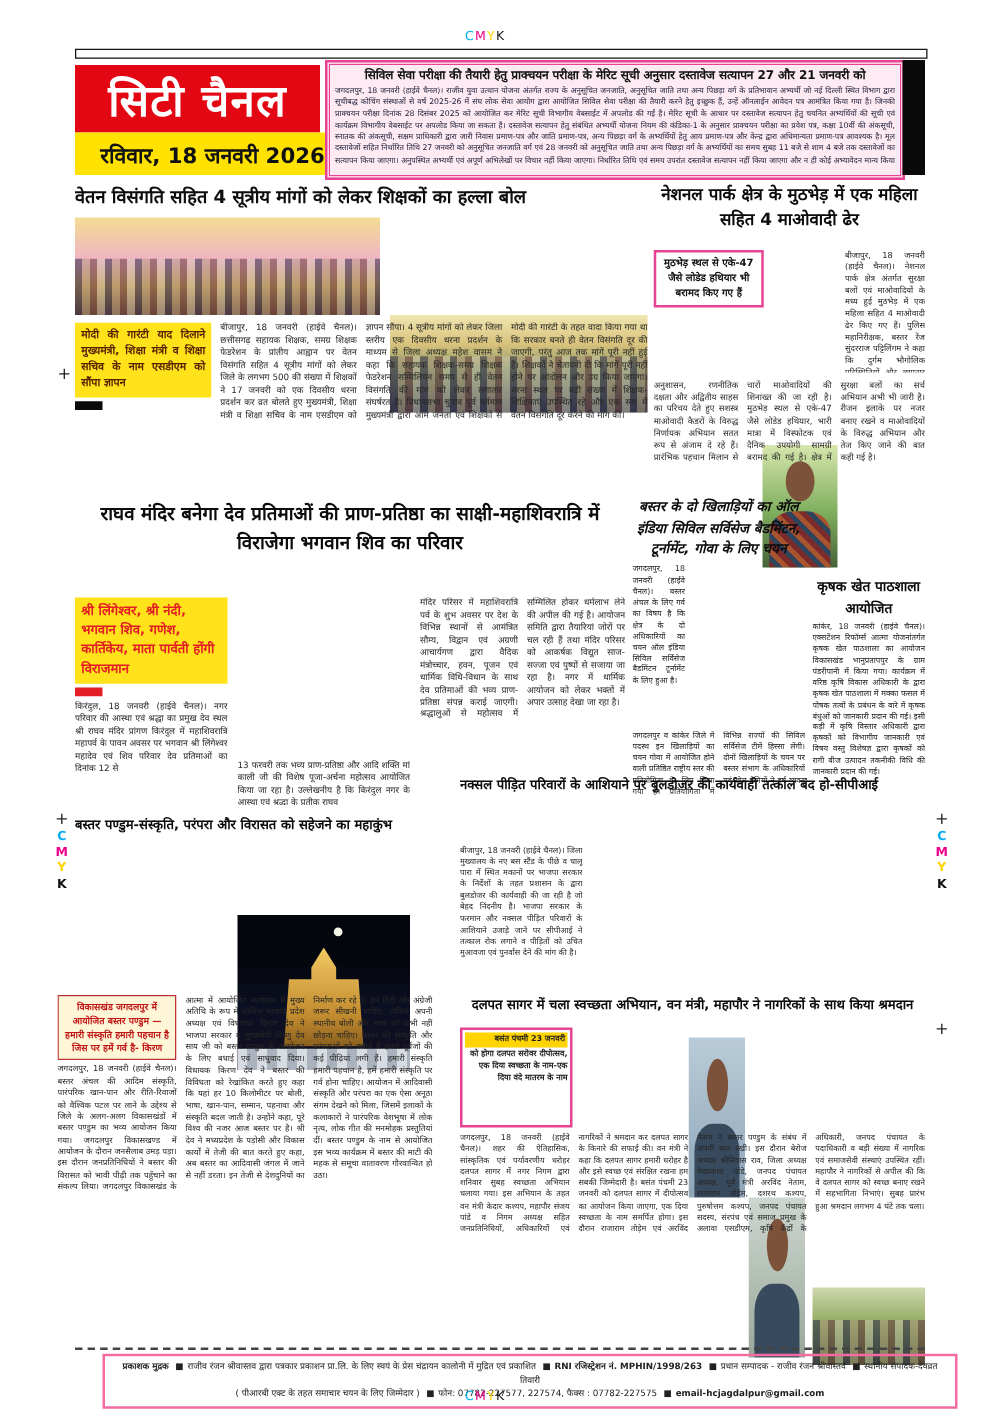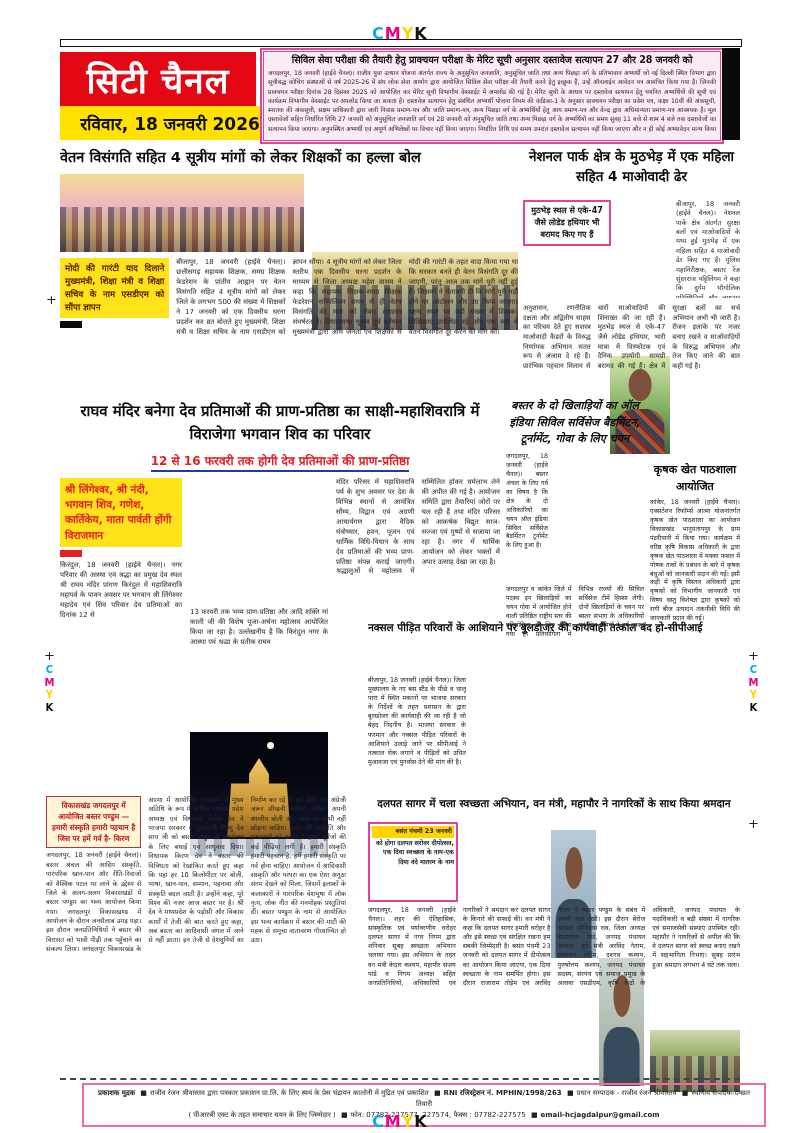--- a/index.html
+++ b/index.html
@@ -1,20 +1,20 @@
 <!DOCTYPE html>
 <html><head>
 <meta charset="utf-8">
 <style>
   html,body{margin:0;padding:0;background:#fff;}
   .page{position:relative;width:800px;height:1133px;background:#fff;margin:0 auto;
         font-family:"DejaVu Sans","Liberation Sans",sans-serif;color:#111;overflow:hidden;}
   .abs{position:absolute;}
   
-  .cmyk{font-weight:bold;font-size:16px;letter-spacing:1px;}
+  .cmyk{font-weight:normal;font-size:10px;letter-spacing:1px;}
   .cmyk .c{color:#00aeef}.cmyk .m{color:#ec008c}.cmyk .y{color:#ffd400}.cmyk .k{color:#111}
   .vmark{display:flex;flex-direction:column;align-items:center;font-weight:bold;font-size:10px;line-height:1.25;}
   .plus{font-size:13px;color:#222;font-weight:normal;}
   .topstrip{border:1px solid #111;height:6px;background:#fff;}
   
   .mast-title{background:#e30613;color:#fff;display:flex;align-items:center;justify-content:center;
               font-size:35px;font-weight:bold;letter-spacing:1px;}
   .mast-date{background:#ffe200;color:#111;display:flex;align-items:center;justify-content:center;
              font-size:17px;font-weight:bold;}
   .banner{background:#fdeaf2;border:2px solid #e84393;box-shadow:0 0 0 1px #fff inset,0 0 0 2px #e84393 inset;
@@ -79,42 +79,41 @@
   <div class="abs cmyk" style="top:24px;left:372px;"><span class="c">C</span><span class="m">M</span><span class="y">Y</span><span class="k">K</span></div>
   <div class="abs topstrip" style="top:39px;left:60px;width:680px;"></div>
 
   <div class="abs mast-title" style="top:52px;left:60px;width:196px;height:54px;">
       <span>सिटी चैनल</span>
     </div>
   <div class="abs mast-date" style="top:106px;left:60px;width:220px;height:34px;">
       <span>रविवार, 18 जनवरी 2026</span>
     </div>
   <div class="abs banner" style="top:48px;left:260px;width:448px;height:86px;">
-    <div class="banner-h">सिविल सेवा परीक्षा की तैयारी हेतु प्राक्चयन परीक्षा के मेरिट सूची अनुसार दस्तावेज सत्यापन 27 और 28 जनवरी को</div>
+    <div class="banner-h">सिविल सेवा परीक्षा की तैयारी हेतु प्राक्चयन परीक्षा के मेरिट सूची अनुसार दस्तावेज सत्यापन 27 और 21 जनवरी को</div>
     <div class="banner-b">जगदलपुर, 18 जनवरी (हाईवे चैनल)। राजीव युवा उत्थान योजना अंतर्गत राज्य के अनुसूचित जनजाति, अनुसूचित जाति तथा अन्य पिछड़ा वर्ग के प्रतिभावान अभ्यर्थी जो नई दिल्ली स्थित विभाग द्वारा सूचीबद्ध कोचिंग संस्थाओं से वर्ष 2025-26 में संघ लोक सेवा आयोग द्वारा आयोजित सिविल सेवा परीक्षा की तैयारी करने हेतु इच्छुक हैं, उन्हें ऑनलाईन आवेदन पत्र आमंत्रित किया गया है। जिनकी प्राक्चयन परीक्षा दिनांक 28 दिसंबर 2025 को आयोजित कर मेरिट सूची विभागीय वेबसाईट में अपलोड की गई है। मेरिट सूची के आधार पर दस्तावेज सत्यापन हेतु चयनित अभ्यर्थियों की सूची एवं कार्यक्रम विभागीय वेबसाईट पर अपलोड किया जा सकता है। दस्तावेज सत्यापन हेतु संबंधित अभ्यर्थी योजना नियम की कंडिका-1 के अनुसार प्राक्चयन परीक्षा का प्रवेश पत्र, कक्षा 10वीं की अंकसूची, स्नातक की अंकसूची, सक्षम प्राधिकारी द्वारा जारी निवास प्रमाण-पत्र और जाति प्रमाण-पत्र, अन्य पिछड़ा वर्ग के अभ्यर्थियों हेतु आय प्रमाण-पत्र और केन्द्र द्वारा अधिमान्यता प्रमाण-पत्र आवश्यक है। मूल दस्तावेजों सहित निर्धारित तिथि 27 जनवरी को अनुसूचित जनजाति वर्ग एवं 28 जनवरी को अनुसूचित जाति तथा अन्य पिछड़ा वर्ग के अभ्यर्थियों का समय सुबह 11 बजे से शाम 4 बजे तक दस्तावेजों का सत्यापन किया जाएगा। अनुपस्थित अभ्यर्थी एवं अपूर्ण अभिलेखों पर विचार नहीं किया जाएगा। निर्धारित तिथि एवं समय उपरांत दस्तावेज सत्यापन नहीं किया जाएगा और न ही कोई अभ्यावेदन मान्य किया जाएगा।</div>
   </div>
   <div class="abs blackbar" style="top:48px;left:722px;width:18px;height:92px;"></div>
 
   <div class="abs h1 nowrap" style="top:146px;left:60px;width:458px;font-size:14.5px;">वेतन विसंगति सहित 4 सूत्रीय मांगों को लेकर शिक्षकों का हल्ला बोल</div>
   <div class="abs ph ph1 crowd" style="top:174px;left:60px;width:244px;height:78px;"></div>
   <div class="abs ph ph2 crowd" style="top:174px;left:312px;width:206px;height:78px;"></div>
   <div class="abs body cols4" style="top:258px;left:60px;width:458px;height:134px;">
     <div class="ybox dark">मोदी की गारंटी याद दिलाने मुख्यमंत्री, शिक्षा मंत्री व शिक्षा सचिव के नाम एसडीएम को सौंपा ज्ञापन</div>
     <div class="chip k"></div>
     <span>बीजापुर, 18 जनवरी (हाईवे चैनल)। छत्तीसगढ़ सहायक शिक्षक, समग्र शिक्षक फेडरेशन के प्रांतीय आह्वान पर वेतन विसंगति सहित 4 सूत्रीय मांगों को लेकर जिले के लगभग 500 की संख्या में शिक्षकों ने 17 जनवरी को एक दिवसीय धरना प्रदर्शन कर व्रत बोलते हुए मुख्यमंत्री, शिक्षा मंत्री व शिक्षा सचिव के नाम एसडीएम को ज्ञापन सौंपा। 4 सूत्रीय मांगों को लेकर जिला स्तरीय एक दिवसीय धरना प्रदर्शन के माध्यम से जिला अध्यक्ष महेश वासम ने कहा कि सहायक शिक्षक-समग्र शिक्षक फेडरेशन सम्मिलियन समय से ही वेतन विसंगति की मांग को लेकर लगातार संघर्षरत है। विधानसभा चुनाव पूर्व वर्तमान मुख्यमंत्री द्वारा आम जनता एवं शिक्षकों से मोदी की गारंटी के तहत वादा किया गया था कि सरकार बनते ही वेतन विसंगति दूर की जाएगी, परंतु आज तक मांगें पूरी नहीं हुई हैं। शिक्षकों ने चेतावनी दी कि मांगें पूरी नहीं होने पर आंदोलन और उग्र किया जाएगा। धरना स्थल पर बड़ी संख्या में शिक्षक-शिक्षिकाएं उपस्थित रहे और एक स्वर में वेतन विसंगति दूर करने की मांग की।</span>
   </div>
 
   <div class="abs h1 ctr" style="top:146px;left:523px;width:217px;font-size:13.5px;line-height:1.5;">नेशनल पार्क क्षेत्र के मुठभेड़ में एक महिला सहित 4 माओवादी ढेर</div>
   <div class="abs pinkbox" style="top:200px;left:523px;width:76px;">मुठभेड़ स्थल से एके-47 जैसे लोडेड हथियार भी बरामद किए गए हैं</div>
   <div class="abs ph ph-man portrait plaid" style="top:200px;left:610px;width:60px;height:98px;"></div>
   <div class="abs body" style="top:200px;left:676px;width:64px;height:98px;font-size:6.6px;">बीजापुर, 18 जनवरी (हाईवे चैनल)। नेशनल पार्क क्षेत्र अंतर्गत सुरक्षा बलों एवं माओवादियों के मध्य हुई मुठभेड़ में एक महिला सहित 4 माओवादी ढेर किए गए हैं। पुलिस महानिरीक्षक, बस्तर रेंज सुंदरराज पट्टिलिंगम ने कहा कि दुर्गम भौगोलिक परिस्थितियों और लगातार बनी चुनौतीपूर्ण स्थितियों के बीच भी डीआरजी, कोबरा एवं एसटीएफ के जवान</div>
   <div class="abs body cols3" style="top:304px;left:523px;width:217px;height:88px;font-size:6.8px;">अनुशासन, रणनीतिक दक्षता और अद्वितीय साहस का परिचय देते हुए सशस्त्र माओवादी कैडरों के विरुद्ध निर्णायक अभियान सतत रूप से अंजाम दे रहे हैं। प्रारंभिक पहचान मिलान से चारों माओवादियों की शिनाख्त की जा रही है। मुठभेड़ स्थल से एके-47 जैसे लोडेड हथियार, भारी मात्रा में विस्फोटक एवं दैनिक उपयोगी सामग्री बरामद की गई है। क्षेत्र में सुरक्षा बलों का सर्च अभियान अभी भी जारी है। रीजन इलाके पर नजर बनाए रखने व माओवादियों के विरुद्ध अभियान और तेज किए जाने की बात कही गई है।</div>
 
   <div class="abs h1 ctr" style="top:400px;left:60px;width:440px;font-size:15px;line-height:1.5;">राघव मंदिर बनेगा देव प्रतिमाओं की प्राण-प्रतिष्ठा का साक्षी-महाशिवरात्रि में विराजेगा भगवान शिव का परिवार</div>
-  <div class="abs ctr" style="top:450px;left:60px;width:440px;"><span class="redsub">12 से 16 फरवरी तक होगी देव प्रतिमाओं की प्राण-प्रतिष्ठा</span></div>
   <div class="abs" style="top:478px;left:60px;width:122px;">
     <div class="ybox red">श्री लिंगेश्वर, श्री नंदी, भगवान शिव, गणेश, कार्तिकेय, माता पार्वती होंगी विराजमान</div>
     <div class="chip r"></div>
     <div class="body" style="height:86px;">किरंदुल, 18 जनवरी (हाईवे चैनल)। नगर परिवार की आस्था एवं श्रद्धा का प्रमुख देव स्थल श्री राघव मंदिर प्रांगण किरंदुल में महाशिवरात्रि महापर्व के पावन अवसर पर भगवान श्री लिंगेश्वर महादेव एवं शिव परिवार देव प्रतिमाओं का दिनांक 12 से</div>
   </div>
   <div class="abs ph temple" style="top:478px;left:190px;width:138px;height:124px;">
       <span class="moon"></span>
     </div>
   <div class="abs body" style="top:608px;left:190px;width:138px;height:36px;">13 फरवरी तक भव्य प्राण-प्रतिष्ठा और आदि शक्ति मां काली जी की विशेष पूजा-अर्चना महोत्सव आयोजित किया जा रहा है। उल्लेखनीय है कि किरंदुल नगर के आस्था एवं श्रद्धा के प्रतीक राघव</div>
   <div class="abs body cols2" style="top:478px;left:336px;width:164px;height:166px;">मंदिर परिसर में महाशिवरात्रि पर्व के शुभ अवसर पर देश के विभिन्न स्थानों से आमंत्रित सौम्य, विद्वान एवं अग्रणी आचार्यगण द्वारा वैदिक मंत्रोच्चार, हवन, पूजन एवं धार्मिक विधि-विधान के साथ देव प्रतिमाओं की भव्य प्राण-प्रतिष्ठा संपन्न कराई जाएगी। श्रद्धालुओं से महोत्सव में सम्मिलित होकर धर्मलाभ लेने की अपील की गई है। आयोजन समिति द्वारा तैयारियां जोरों पर चल रही हैं तथा मंदिर परिसर को आकर्षक विद्युत साज-सज्जा एवं पुष्पों से सजाया जा रहा है। नगर में धार्मिक आयोजन को लेकर भक्तों में अपार उत्साह देखा जा रहा है।</div>
@@ -140,20 +139,21 @@
     <span class="plus">+</span>
     <span class="c">C</span>
       <span class="m">M</span>
       <span class="y">Y</span>
       <span class="k">K</span>
   </div>
   <div class="abs plus" style="top:292px;left:46px;">+</div>
   <div class="abs plus" style="top:816px;left:46px;">+</div>
   <div class="abs plus" style="top:816px;left:748px;">+</div>
 
+  <div class="abs h1 nowrap" style="top:652px;left:60px;width:300px;font-size:10.5px;">बस्तर पण्डुम-संस्कृति, परंपरा और विरासत को सहेजने का महाकुंभ</div>
 
   <div class="abs body cols3" style="top:796px;left:46px;width:300px;height:276px;font-size:6.6px;">
     <div class="smallbox">विकासखंड जगदलपुर में आयोजित बस्तर पण्डुम — हमारी संस्कृति हमारी पहचान है जिस पर हमें गर्व है- किरण</div>
     <span>जगदलपुर, 18 जनवरी (हाईवे चैनल)। बस्तर अंचल की आदिम संस्कृति, पारंपरिक खान-पान और रीति-रिवाजों को वैश्विक पटल पर लाने के उद्देश्य से जिले के अलग-अलग विकासखंडों में बस्तर पण्डुम का भव्य आयोजन किया गया। जगदलपुर विकासखण्ड में आयोजन के दौरान जनसैलाब उमड़ पड़ा। इस दौरान जनप्रतिनिधियों ने बस्तर की विरासत को भावी पीढ़ी तक पहुँचाने का संकल्प लिया। जगदलपुर विकासखंड के आत्मा में आयोजित कार्यक्रम में मुख्य अतिथि के रूप में शामिल भाजपा प्रदेश अध्यक्ष एवं विधायक किरण देव ने भाजपा सरकार व मुख्यमंत्री विष्णु देव साय जी को बस्तर पण्डुम के आयोजन के लिए बधाई एवं साधुवाद दिया। विधायक किरण देव ने बस्तर की विविधता को रेखांकित करते हुए कहा कि यहां हर 10 किलोमीटर पर बोली, भाषा, खान-पान, सम्मान, पहनावा और संस्कृति बदल जाती है। उन्होंने कहा, पूरे विश्व की नजर आज बस्तर पर है। श्री देव ने मध्यप्रदेश के पड़ोसी और विकास कार्यों में तेजी की बात करते हुए कहा, अब बस्तर का आदिवासी जंगल में जाने से नहीं डरता। इन तेजी से देशदुनियों का निर्माण कर रहे हैं। हमें हिंदी और अंग्रेजी जरूर सीखनी चाहिए, लेकिन अपनी स्थानीय बोली और भाषा को कभी नहीं छोड़ना चाहिए। बस्तर की संस्कृति और परंपराओं को बचाने में हमारे पूर्वजों की कई पीढ़ियां लगी हैं। हमारी संस्कृति हमारी पहचान है, हमें हमारी संस्कृति पर गर्व होना चाहिए। आयोजन में आदिवासी संस्कृति और परंपरा का एक ऐसा अनूठा संगम देखने को मिला, जिसमें इलाकों के कलाकारों ने पारंपरिक वेशभूषा में लोक नृत्य, लोक गीत की मनमोहक प्रस्तुतियां दीं। बस्तर पण्डुम के नाम से आयोजित इस भव्य कार्यक्रम में बस्तर की माटी की महक से समूचा वातावरण गौरवान्वित हो उठा।</span>
   </div>
 
   <div class="abs h1 nowrap" style="top:620px;left:368px;width:372px;font-size:10.5px;">नक्सल पीड़ित परिवारों के आशियाने पर बुलडोजर की कार्यवाही तत्काल बंद हो-सीपीआई</div>
   <div class="abs body" style="top:676px;left:368px;width:98px;height:112px;font-size:6.4px;">बीजापुर, 18 जनवरी (हाईवे चैनल)। जिला मुख्यालय के नए बस स्टैंड के पीछे व चालू पारा में स्थित मकानों पर भाजपा सरकार के निर्देशों के तहत प्रशासन के द्वारा बुलडोजर की कार्यवाही की जा रही है जो बेहद निंदनीय है। भाजपा सरकार के फरमान और नक्सल पीड़ित परिवारों के आशियाने उजाड़े जाने पर सीपीआई ने तत्काल रोक लगाने व पीड़ितों को उचित मुआवजा एवं पुनर्वास देने की मांग की है।</div>
 
   <div class="abs h1 nowrap ctr" style="top:796px;left:368px;width:372px;font-size:10.5px;">दलपत सागर में चला स्वच्छता अभियान, वन मंत्री, महापौर ने नागरिकों के साथ किया श्रमदान</div>

